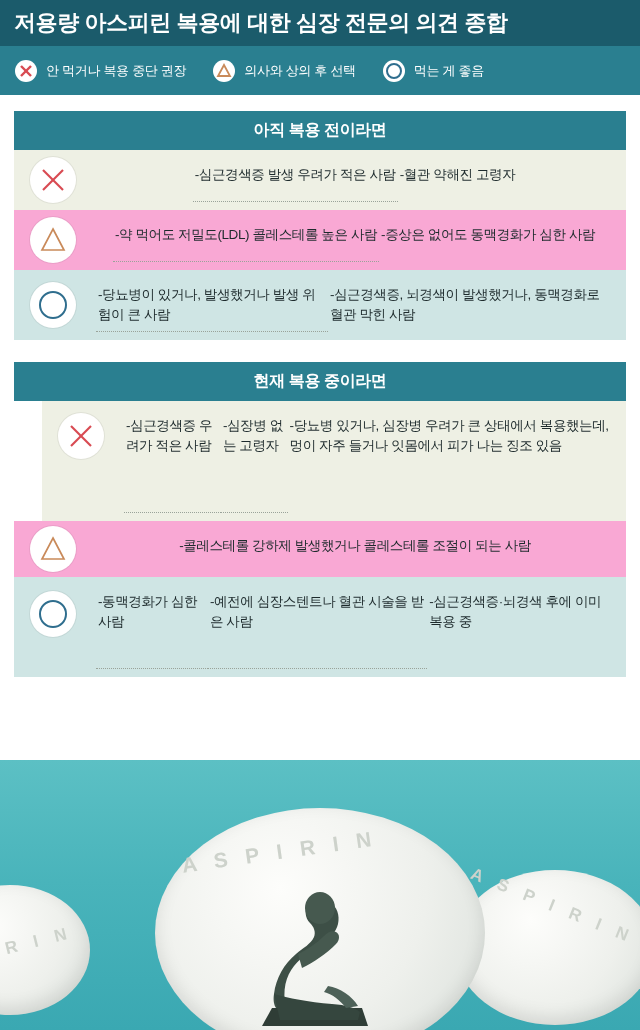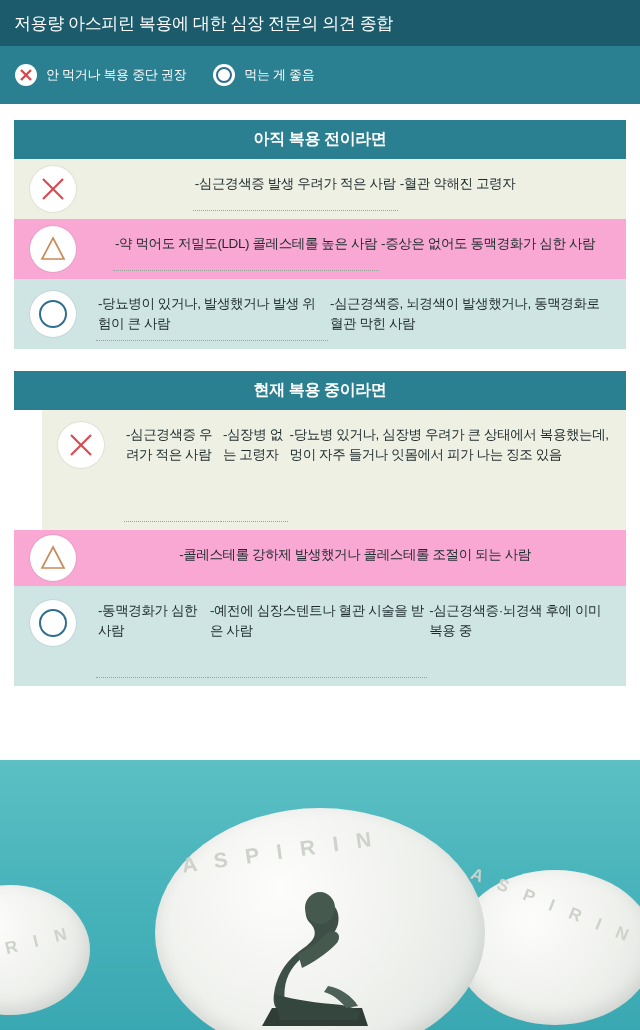--- a/index.html
+++ b/index.html
@@ -16,29 +16,29 @@
   .header{
     position:relative;
     background:#1b5b6b;
     height:46px;
     display:flex;align-items:center;
     padding:0 14px;
     box-sizing:border-box;
   }
   .header-title{
     color:#ffffff;
-    font-size:17px;
-    font-weight:normal;
+    font-size:22px;
+    font-weight:bold;
     letter-spacing:-0.4px;
   }
 
   
   .legend{
     background:#2a7f90;
-    height:58px;
+    height:49px;
     display:flex;align-items:center;
     padding:0 14px;
     box-sizing:border-box;
     gap:26px;
   }
   .legend-item{display:flex;align-items:center;gap:8px;}
   .legend-label{color:#ffffff;font-size:13px;letter-spacing:-0.3px;}
   .badge{
     width:24px;height:24px;border-radius:50%;
     display:flex;align-items:center;justify-content:center;
@@ -158,20 +158,29 @@
       <span class="badge">
         <svg width="24" height="24" viewBox="0 0 24 24">
           <circle cx="12" cy="12" r="11" fill="#ffffff"></circle>
           <line x1="7" y1="7" x2="17" y2="17" stroke="#d84a52" stroke-width="2.4"></line>
           <line x1="17" y1="7" x2="7" y2="17" stroke="#d84a52" stroke-width="2.4"></line>
         </svg>
       </span>
       <span class="legend-label">안 먹거나 복용 중단 권장</span>
     </div>
 
+    <div class="legend-item">
+      <span class="badge">
+        <svg width="24" height="24" viewBox="0 0 24 24">
+          <circle cx="12" cy="12" r="11" fill="#ffffff"></circle>
+          <polygon points="12,6 18,17 6,17" fill="none" stroke="#c98a5a" stroke-width="1.8"></polygon>
+        </svg>
+      </span>
+      <span class="legend-label">의사와 상의 후 선택</span>
+    </div>
 
     <div class="legend-item">
       <span class="badge">
         <svg width="24" height="24" viewBox="0 0 24 24">
           <circle cx="12" cy="12" r="11" fill="#ffffff"></circle>
           <circle cx="12" cy="12" r="7" fill="none" stroke="#2f6e8e" stroke-width="2"></circle>
         </svg>
       </span>
       <span class="legend-label">먹는 게 좋음</span>
     </div>

